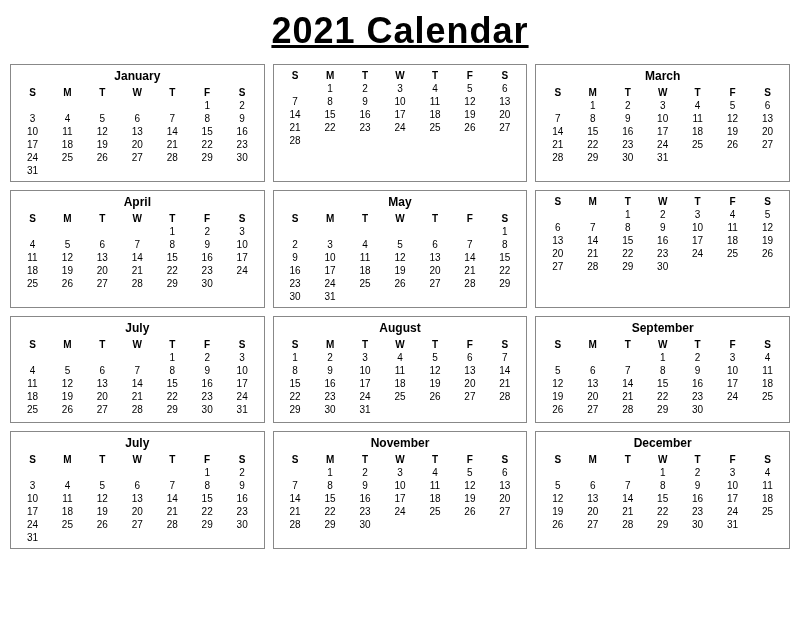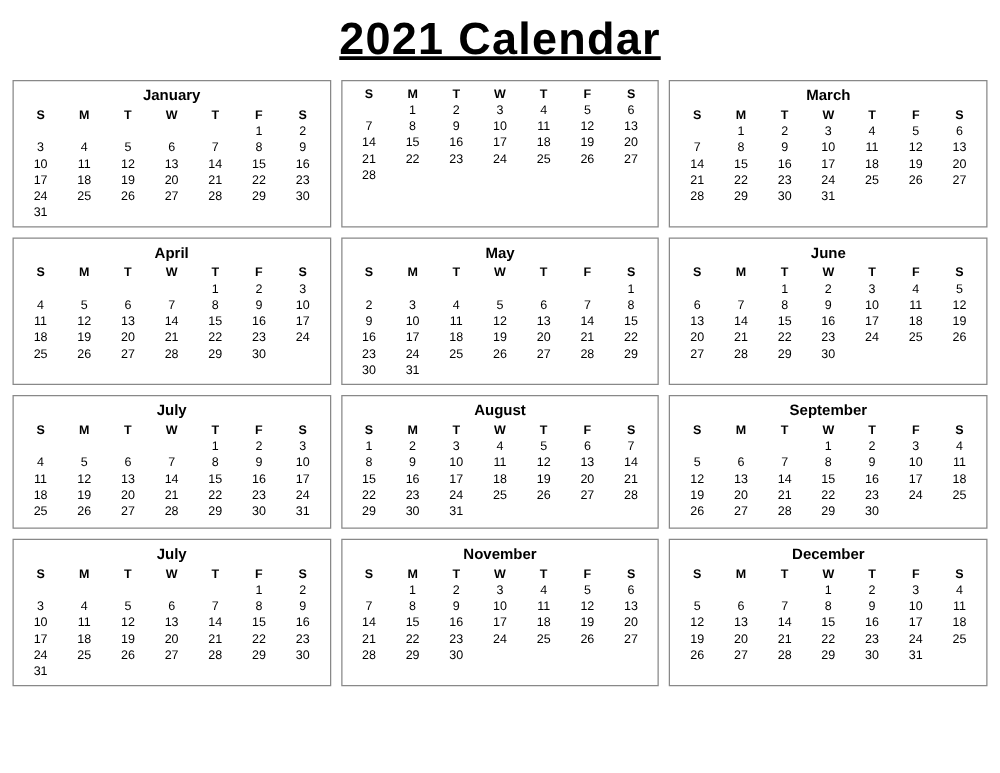--- a/index.html
+++ b/index.html
@@ -409,21 +409,20 @@
             <td></td>
             <td></td>
             <td></td>
             <td></td>
             <td></td>
           </tr>
         </tbody>
       </table>
     </div>
     <div class="month">
-      <div class="month-title">June</div>
       <table>
         <thead>
           <tr>
             <th>S</th>
             <th>M</th>
             <th>T</th>
             <th>W</th>
             <th>T</th>
             <th>F</th>
             <th>S</th>

